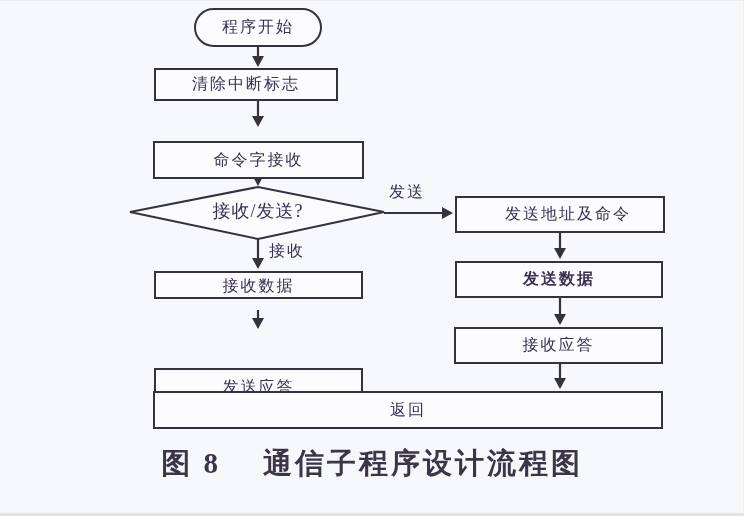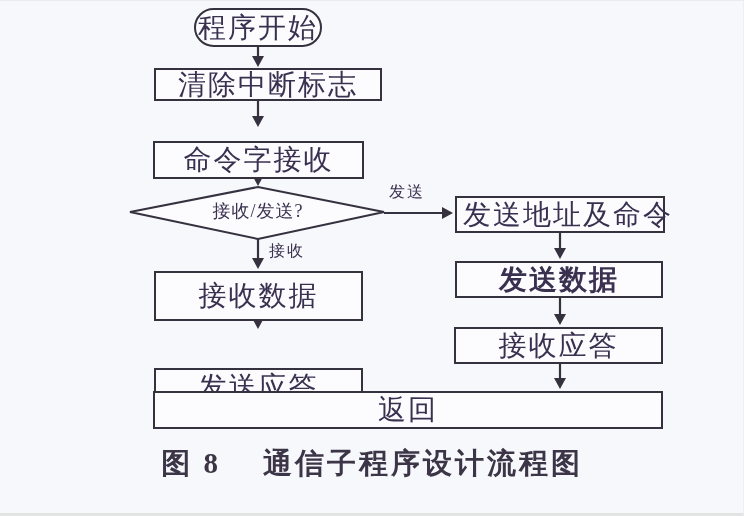--- a/index.html
+++ b/index.html
@@ -40,21 +40,21 @@
   }
   .node {
     position: absolute;
     box-sizing: border-box;
     border: 2px solid var(--line, #35313f);
     background: var(--node-fill, #fcfcfe);
     color: var(--text, #3a3150);
     display: flex;
     align-items: center;
     justify-content: center;
-    font-size: 28px;
+    font-size: 16px;
     letter-spacing: 2px;
     white-space: nowrap;
   }
   .node.terminator { border-radius: 20px; }
   .floating-label {
     position: absolute;
     color: var(--text, #3a3150);
     font-size: 16px;
     letter-spacing: 2px;
     white-space: nowrap;
@@ -138,35 +138,35 @@
     <g>
       <line x1="560" y1="363" x2="560" y2="378"></line>
       <polygon class="head" points="554,377 566,377 560,388"></polygon>
     </g>
   </svg>
 
   <div class="node terminator" style="left:194px; top:7px; width:128px; height:39px;">
     <span>程序开始</span>
   </div>
 
-  <div class="node" style="left:154px; top:67px; width:228px; height:33px;">
+  <div class="node" style="left:154px; top:67px; width:184px; height:33px;">
     <span>清除中断标志</span>
   </div>
 
   <div class="node" style="left:153px; top:140px; width:211px; height:38px;">
     <span>命令字接收</span>
   </div>
 
   <div class="decision-label" style="left:158px; top:198px; width:200px;">接收/发送?</div>
 
   <div class="node" style="left:455px; top:195px; width:210px; height:37px;padding-left:16px;">
     <span>发送地址及命令</span>
   </div>
 
-  <div class="node" style="left:154px; top:270px; width:209px; height:50px;">
+  <div class="node" style="left:154px; top:270px; width:209px; height:28px;align-items:flex-end;">
     <span>接收数据</span>
   </div>
 
   <div class="node" style="left:455px; top:260px; width:208px; height:37px;font-weight:bold;">
     <span>发送数据</span>
   </div>
 
   <div class="node" style="left:154px; top:330px; width:209px; height:38px;margin-top:37px;">
     <span>发送应答</span>
   </div>

